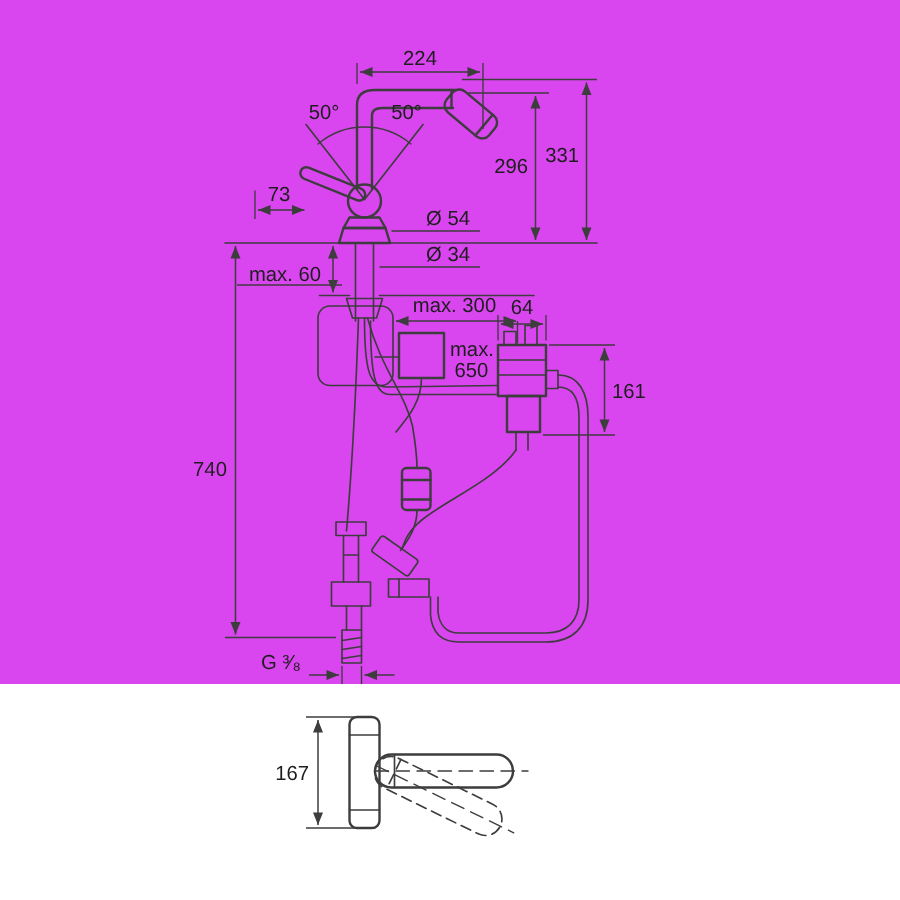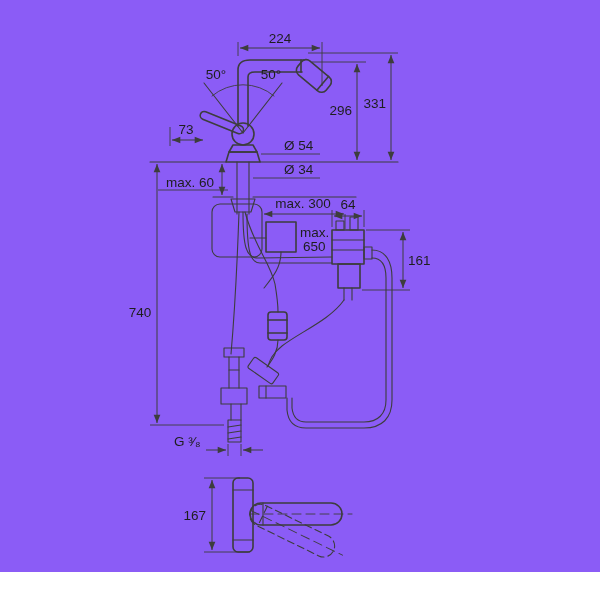--- a/index.html
+++ b/index.html
@@ -3,21 +3,21 @@
 <meta charset="utf-8">
 <style>
   html, body {
     margin: 0;
     padding: 0;
     width: 600px;
     height: 600px;
     background: #ffffff;
     overflow: hidden;
   }
-  .canvas { width: 600px; height: 572px; background: #8b5cf6; }
+  .canvas { width: 600px; height: 456px; background: #d946ef; }
   svg { display: block; }
 
   .outline { fill: none; stroke: #3d3d3d; stroke-width: 1.6; stroke-linecap: round; stroke-linejoin: round; }
   .thin    { stroke-width: 1.1; }
   .hair    { stroke-width: 0.9; }
   .dim     { fill: none; stroke: #3d3d3d; stroke-width: 1; stroke-linecap: butt; }
   .ext     { stroke-width: 0.9; }
   .dash rect, .dash line { stroke-dasharray: 7 4; }
   .hairdash { stroke-dasharray: 9 5; stroke-width: 0.9; }
 

